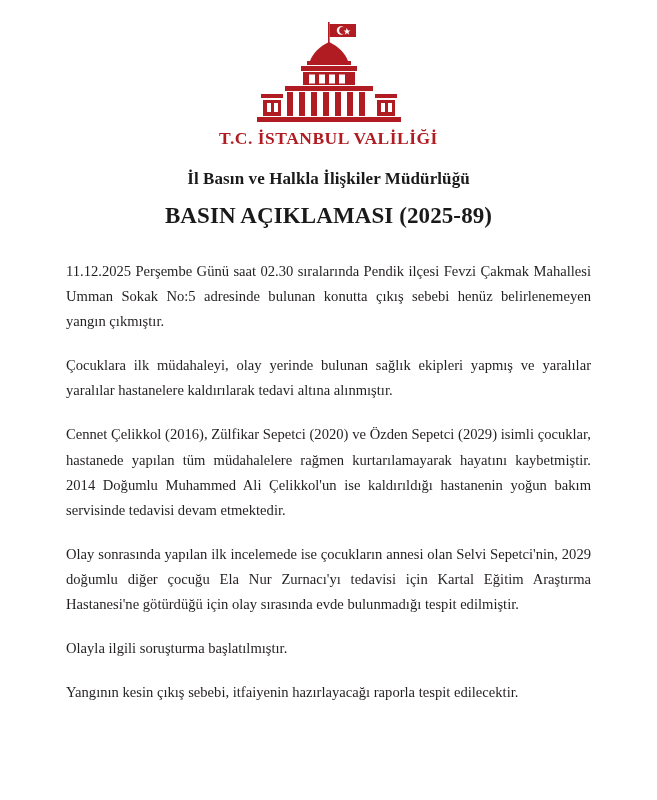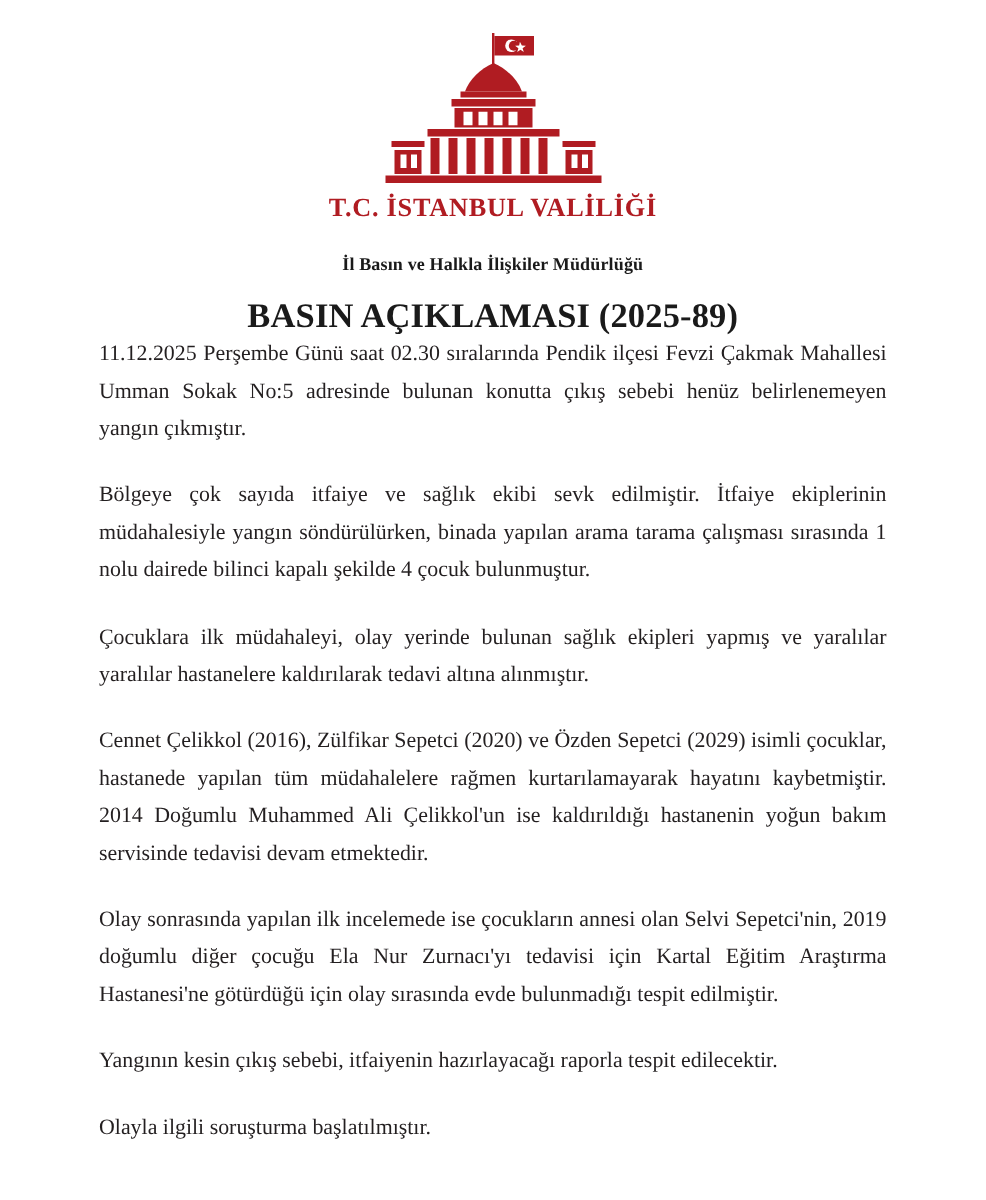--- a/index.html
+++ b/index.html
@@ -39,33 +39,34 @@
     color: #b01c22;
     margin-top: 2px;
   }
   .title-block {
     text-align: center;
     margin-top: 20px;
   }
   .title-line1 {
     font-family: "Liberation Serif", serif;
     font-weight: bold;
-    font-size: 12px;
+    font-size: 17px;
     color: #1a1a1a;
     letter-spacing: 0.1px;
   }
   .title-line2 {
     font-family: "Liberation Serif", serif;
     font-weight: bold;
     font-size: 23px;
     color: #1a1a1a;
     margin-top: 14px;
     letter-spacing: 0.1px;
   }
   .body-block {
+    margin-top: 30px;
   }
   .para {
     font-family: "Liberation Serif", serif;
     font-size: 14.6px;
     line-height: 1.72;
     color: #231f20;
     text-align: justify;
     margin: 0 0 19px 0;
   }
 </style>
@@ -119,22 +120,21 @@
     <div class="logo-text">T.C. İSTANBUL VALİLİĞİ</div>
   </div>
 
   <div class="title-block">
     <div class="title-line1">İl Basın ve Halkla İlişkiler Müdürlüğü</div>
     <div class="title-line2">BASIN AÇIKLAMASI (2025-89)</div>
   </div>
 
   <div class="body-block">
     <p class="para">11.12.2025 Perşembe Günü saat 02.30 sıralarında Pendik ilçesi Fevzi Çakmak Mahallesi Umman Sokak No:5 adresinde bulunan konutta çıkış sebebi henüz belirlenemeyen yangın çıkmıştır.</p>
-    <p class="para">Bölgeye çok sayıda itfaiye ve sağlık ekibi sevk edilmiştir. İtfaiye ekiplerinin müdahalesiyle yangın söndürülürken, binada yapılan arama tarama çalışması sırasında 1 nolu dairede bilinci kapalı şekilde 4 çocuk bulunmuştur.</p>
     <p class="para">Çocuklara ilk müdahaleyi, olay yerinde bulunan sağlık ekipleri yapmış ve yaralılar yaralılar hastanelere kaldırılarak tedavi altına alınmıştır.</p>
     <p class="para">Cennet Çelikkol (2016), Zülfikar Sepetci (2020) ve Özden Sepetci (2029) isimli çocuklar, hastanede yapılan tüm müdahalelere rağmen kurtarılamayarak hayatını kaybetmiştir. 2014 Doğumlu Muhammed Ali Çelikkol'un ise kaldırıldığı hastanenin yoğun bakım servisinde tedavisi devam etmektedir.</p>
-    <p class="para">Olay sonrasında yapılan ilk incelemede ise çocukların annesi olan Selvi Sepetci'nin, 2019 doğumlu diğer çocuğu Ela Nur Zurnacı'yı tedavisi için Kartal Eğitim Araştırma Hastanesi'ne götürdüğü için olay sırasında evde bulunmadığı tespit edilmiştir.</p>
+    <p class="para">Olay sonrasında yapılan ilk incelemede ise çocukların annesi olan Selvi Sepetci'nin, 2029 doğumlu diğer çocuğu Ela Nur Zurnacı'yı tedavisi için Kartal Eğitim Araştırma Hastanesi'ne götürdüğü için olay sırasında evde bulunmadığı tespit edilmiştir.</p>
+    <p class="para">Olayla ilgili soruşturma başlatılmıştır.</p>
     <p class="para">Yangının kesin çıkış sebebi, itfaiyenin hazırlayacağı raporla tespit edilecektir.</p>
-    <p class="para">Olayla ilgili soruşturma başlatılmıştır.</p>
 
   </div>
 
 </div>
 
 </body></html>

